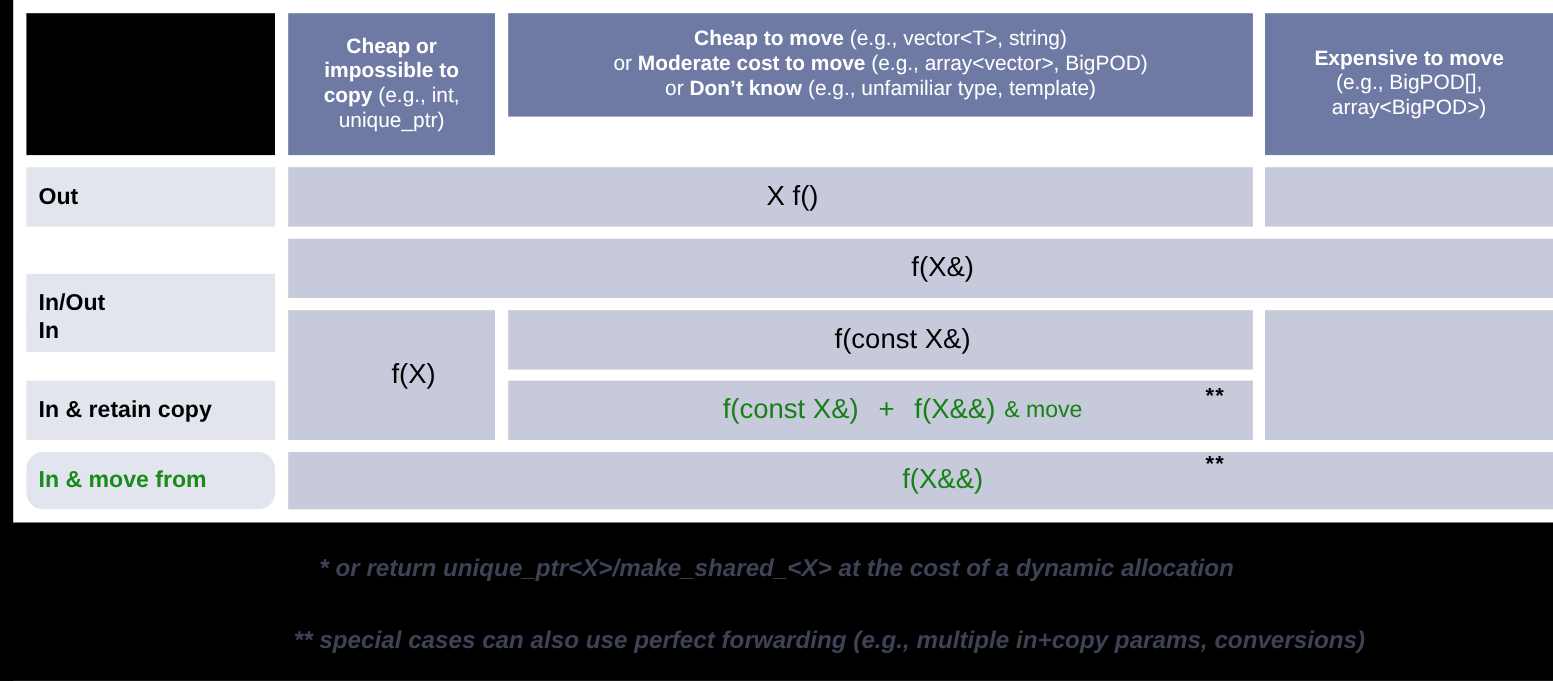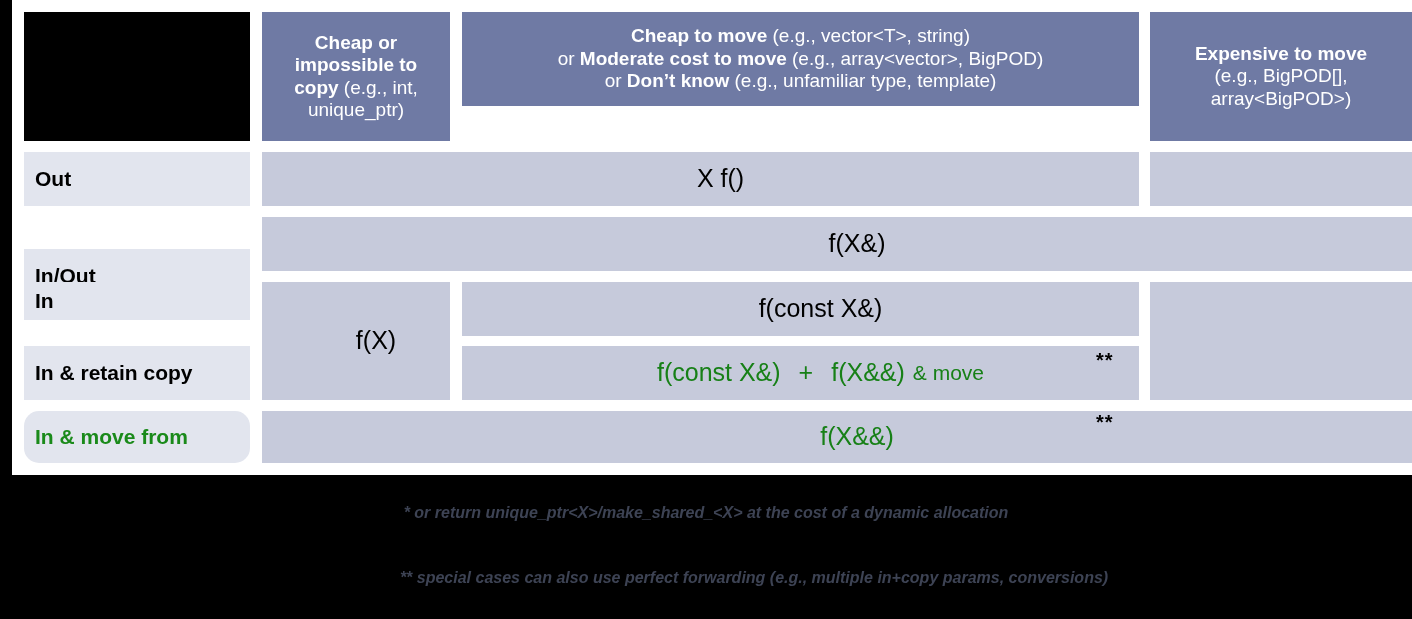--- a/index.html
+++ b/index.html
@@ -77,21 +77,21 @@
     position:absolute;left:0;top:475px;width:1412px;height:144px;
     background:#000000;
   }
   .note{
     position:absolute;
     width:1412px;
     text-align:center;
     color:#3D4354;
     font-style:italic;
     font-weight:bold;
-    font-size:16px;
+    font-size:22px;
     font-family:"Liberation Sans", sans-serif;
     white-space:nowrap;
   }
   #note1{top:29px;}
   #note2{top:94px;margin-left:48px;}
 </style>
 </head>
 <body>
 
 <div id="stage">

